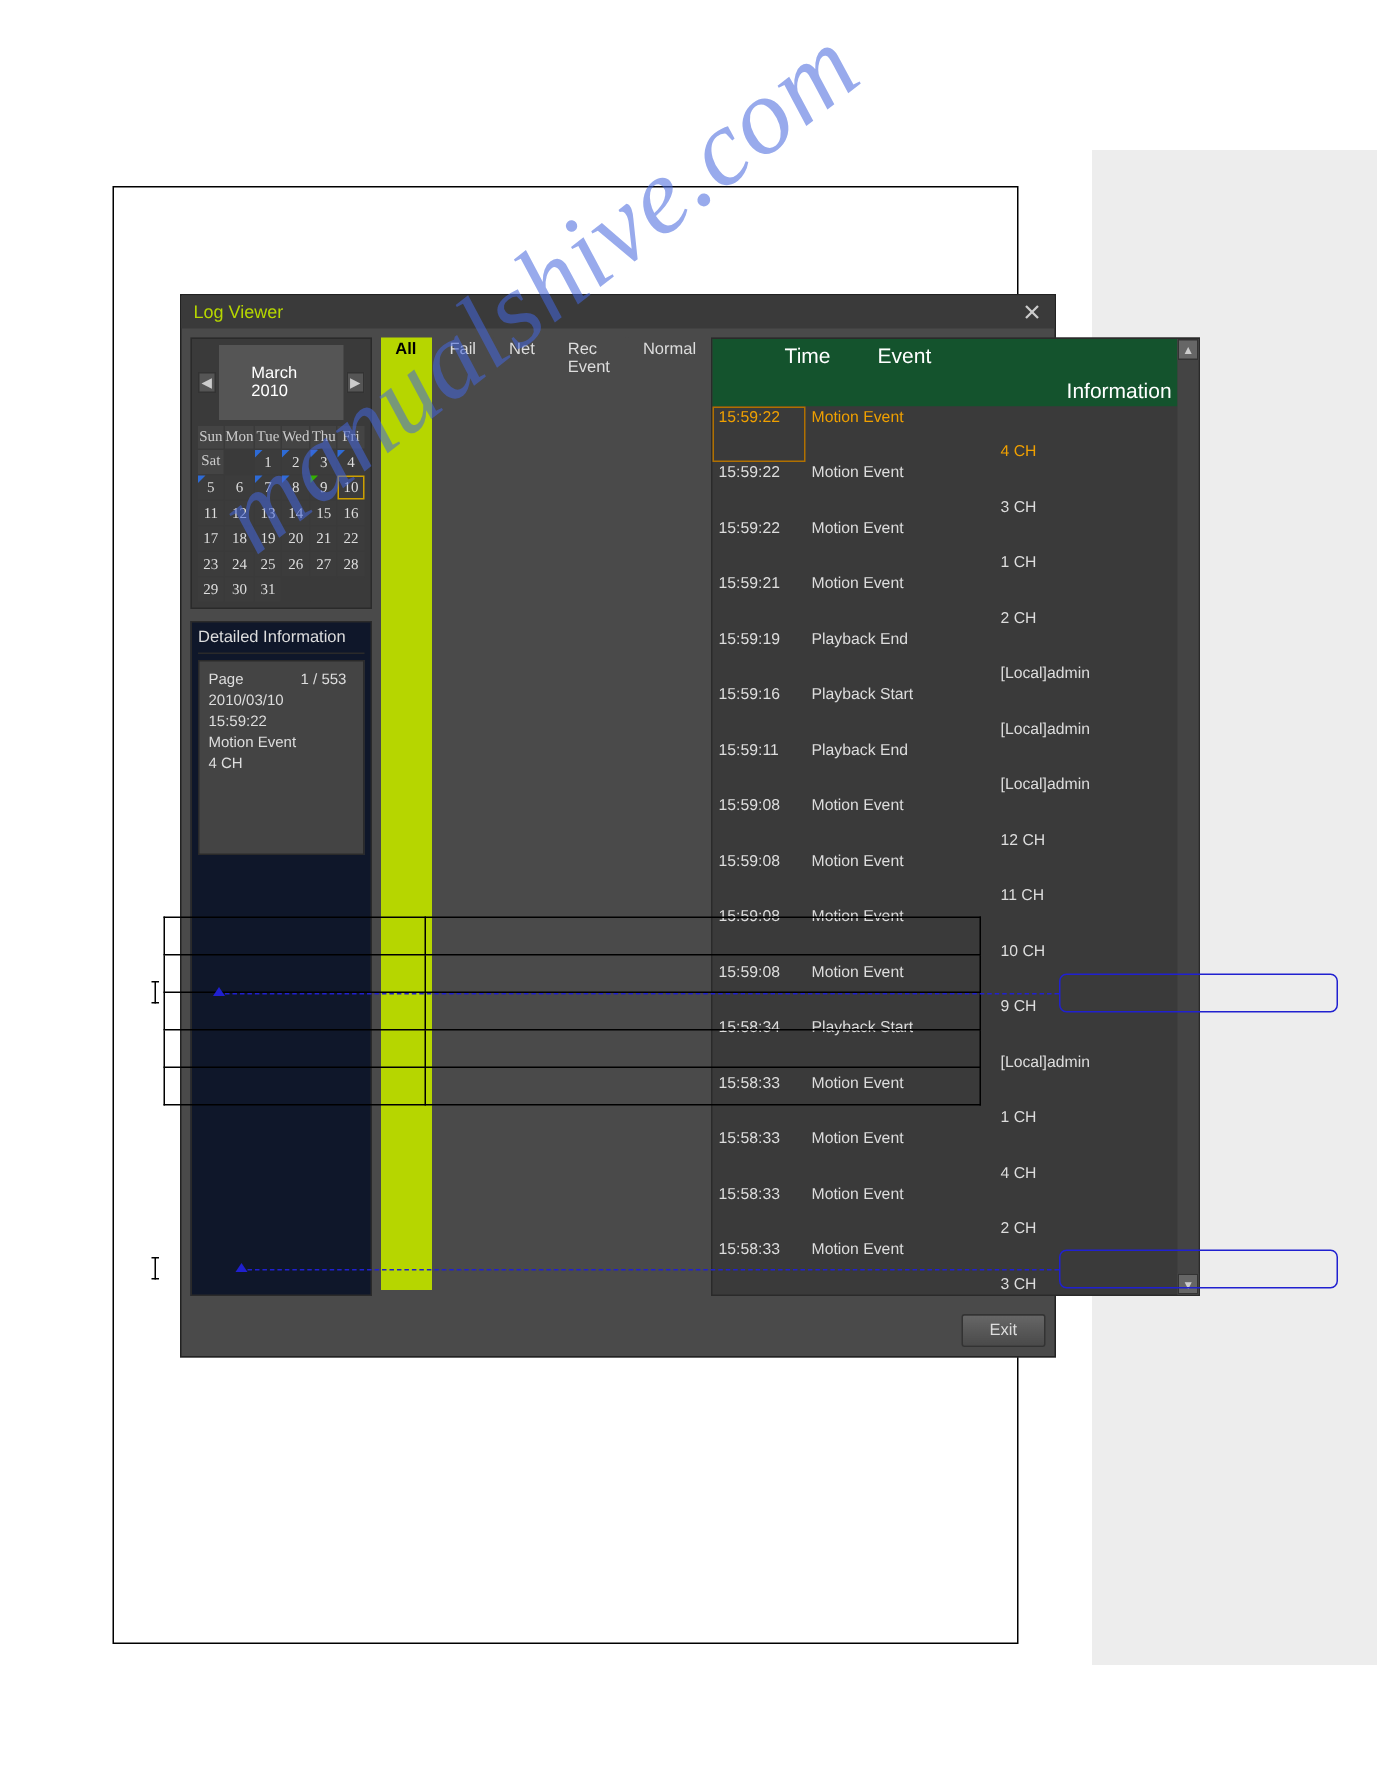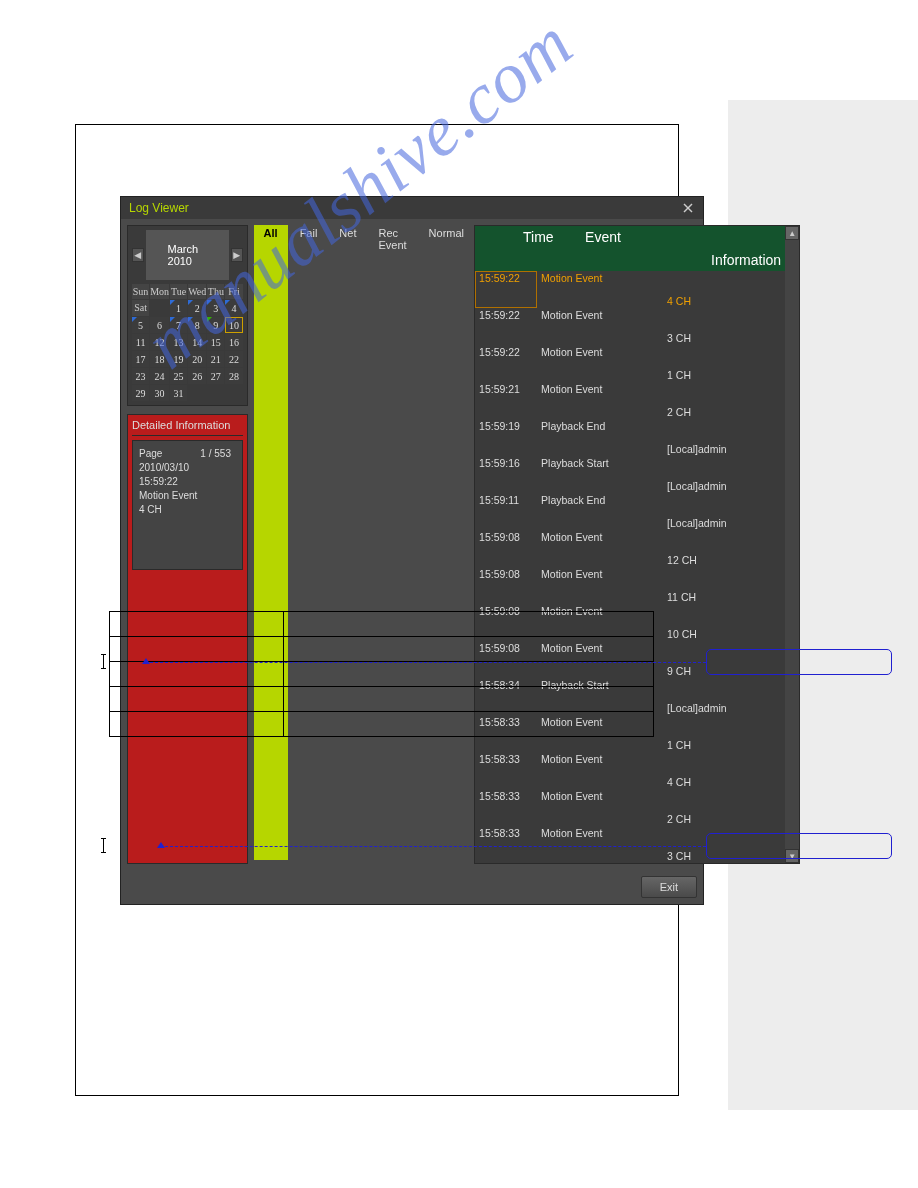--- a/index.html
+++ b/index.html
@@ -19,21 +19,21 @@
   .cal-nav { width: 16px; height: 14px; background: #555; border: 1px solid #333; cursor: pointer; display: flex; align-items: center; justify-content: center; color: #ccc; font-size: 9px; }
   .cal-month { background: #555; color: #fff; font-size: 11px; padding: 13px 22px; }
   .cal-grid { display: grid; grid-template-columns: repeat(6, 1fr); gap: 1px; font-family: Liberation Serif, serif; }
   .cal-dow { text-align: center; color: #ccc; font-size: 10px; padding: 2px 0; background: #444; }
   .cal-cell { position: relative; text-align: center; color: #ddd; font-size: 10px; padding: 3px 0; background: #3c3c3c; cursor: pointer; height: 16px; }
   .cal-cell.empty { background: #3a3a3a; cursor: default; }
   .cal-cell.selected { outline: 1px solid #cda000; outline-offset: -1px; }
   .cal-mark { position: absolute; top: 0; left: 0; width: 0; height: 0; border-style: solid; border-width: 5px 5px 0 0; }
   .cal-mark.blue { border-color: #2e6bd6 transparent transparent transparent; }
   .cal-mark.green { border-color: #35b000 transparent transparent transparent; }
-  .detail-box { background: #b91c1c; border: 1px solid #2a2a2a; padding: 4px; flex: 1; }
+  .detail-box { background: #0f172a; border: 1px solid #2a2a2a; padding: 4px; flex: 1; }
   .detail-title { color: #ddd; font-size: 11px; padding-bottom: 4px; border-bottom: 1px solid #2a2a2a; margin-bottom: 4px; }
   .detail-content { background: #444; border: 1px solid #2a2a2a; padding: 6px; min-height: 130px; font-size: 10px; line-height: 1.4; }
   .detail-page-row { display: flex; gap: 38px; }
   .tabs { display: flex; gap: 2px; margin-bottom: 4px; }
   .tab { padding: 2px 10px; font-size: 11px; color: #ddd; background: #4a4a4a; cursor: pointer; }
   .tab.active { background: #b6d600; color: #000; font-weight: bold; }
   .log-table-wrap { background: #3a3a3a; border: 1px solid #2a2a2a; padding: 0; flex: 1; display: flex; }
   .log-table { flex: 1; }
   .log-head { display: flex; background: #14532d; color: #fff; font-size: 14px; padding-left: 44px; }
   .log-head > div { padding: 3px 4px; }

